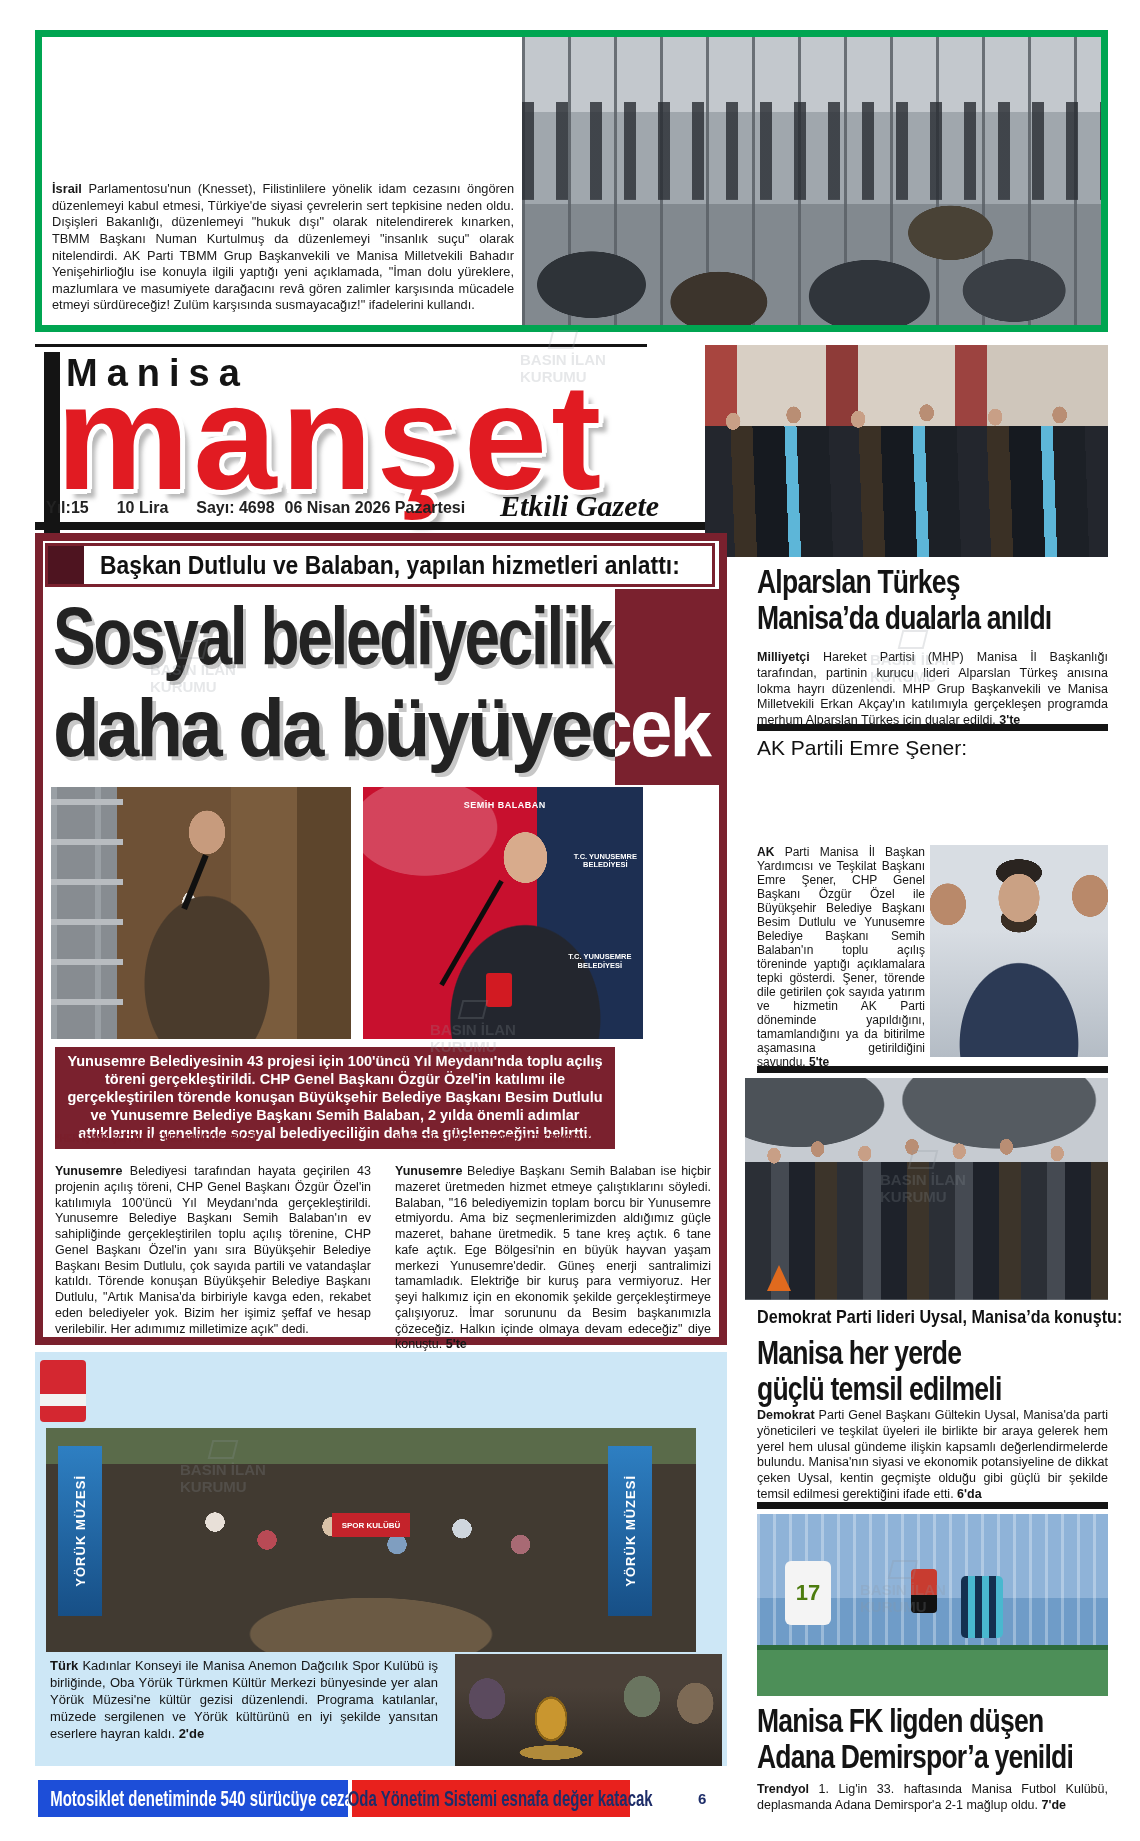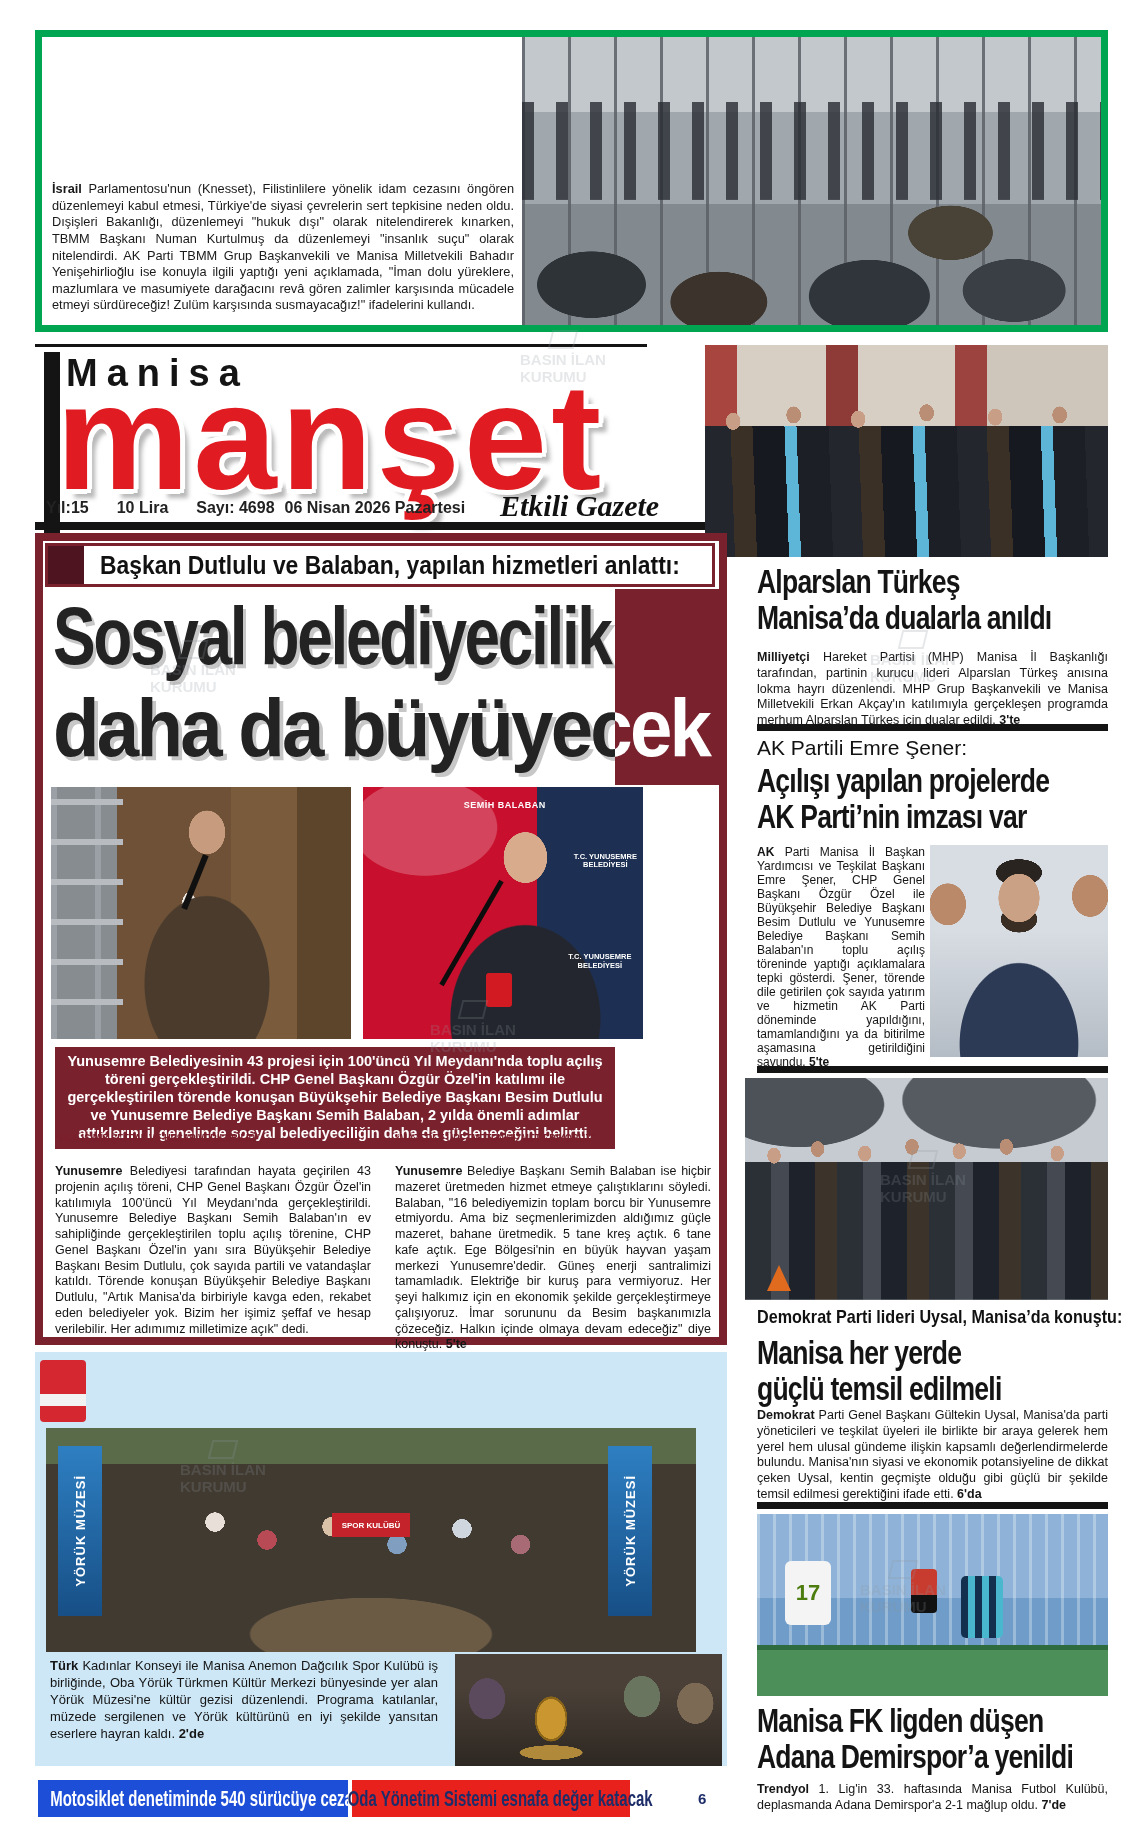--- a/index.html
+++ b/index.html
@@ -292,24 +292,20 @@
   </div>
 
   <div class="rc-head alp-head">
     <span class="cond">Alparslan Türkeş</span><br>
     <span class="cond">Manisa’da dualarla anıldı</span>
   </div>
   <div class="rc-body alp-body jt"><b class="lead">Milliyetçi</b><span> Hareket Partisi (MHP) Manisa İl Başkanlığı tarafından, partinin kurucu lideri Alparslan Türkeş anısına lokma hayrı düzenlendi. MHP Grup Başkanvekili ve Manisa Milletvekili Erkan Akçay'ın katılımıyla gerçekleşen programda merhum Alparslan Türkeş için dualar edildi. </span><span class="pgref">3'te</span></div>
   <div class="rule rule-a"></div>
 
   <div class="ak-kicker">AK Partili Emre Şener:</div>
-  <div class="rc-head ak-head">
-    <span class="cond">Açılışı yapılan projelerde</span><br>
-    <span class="cond">AK Parti’nin imzası var</span>
-  </div>
   <div class="rc-body ak-body jt"><b class="lead">AK</b><span> Parti Manisa İl Başkan Yardımcısı ve Teşkilat Başkanı Emre Şener, CHP Genel Başkanı Özgür Özel ile Büyükşehir Belediye Başkanı Besim Dutlulu ve Yunusemre Belediye Başkanı Semih Balaban'ın toplu açılış töreninde yaptığı açıklamalara tepki gösterdi. Şener, törende dile getirilen çok sayıda yatırım ve hizmetin AK Parti döneminde yapıldığını, tamamlandığını ya da bitirilme aşamasına getirildiğini savundu. </span><span class="pgref">5'te</span></div>
   <div class="photo-sener"></div>
   <div class="rule rule-b"></div>
 
   <div class="photo-crowd">
     <div class="cone"></div>
   </div>
   <div class="dem-kicker"><span class="cond">Demokrat Parti lideri Uysal, Manisa’da konuştu:</span></div>
   <div class="rc-head dem-head">
     <span class="cond">Manisa her yerde</span><br>

